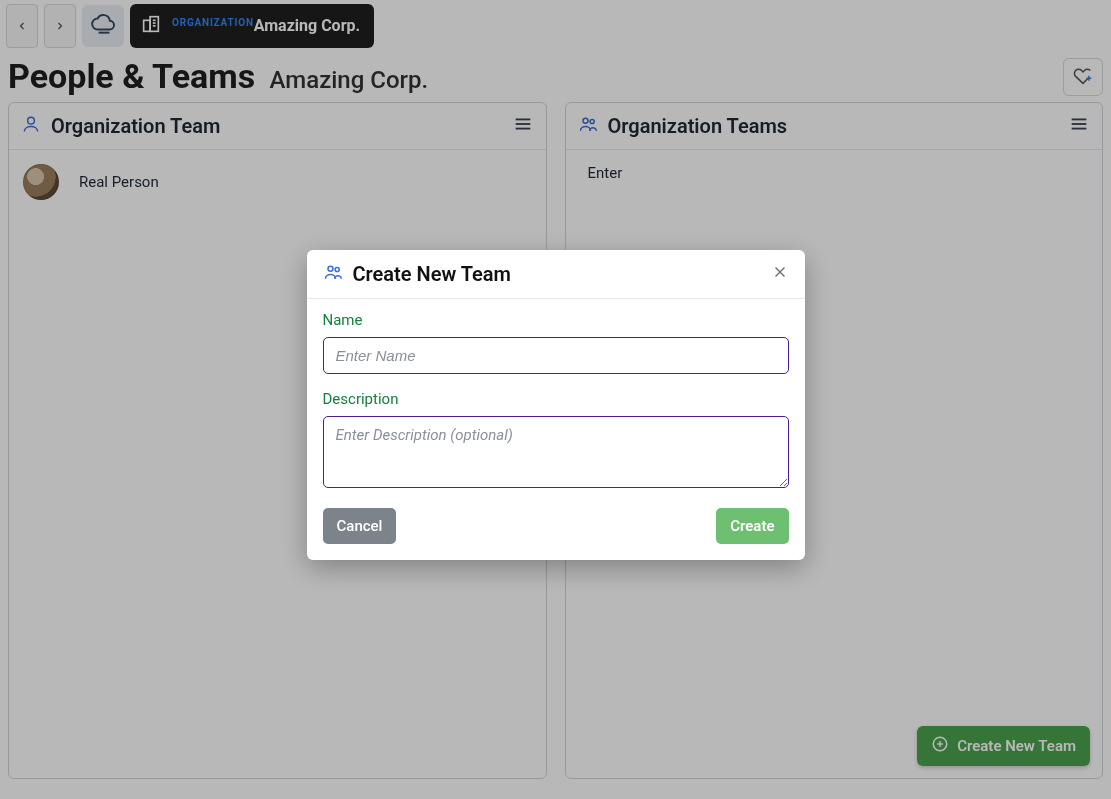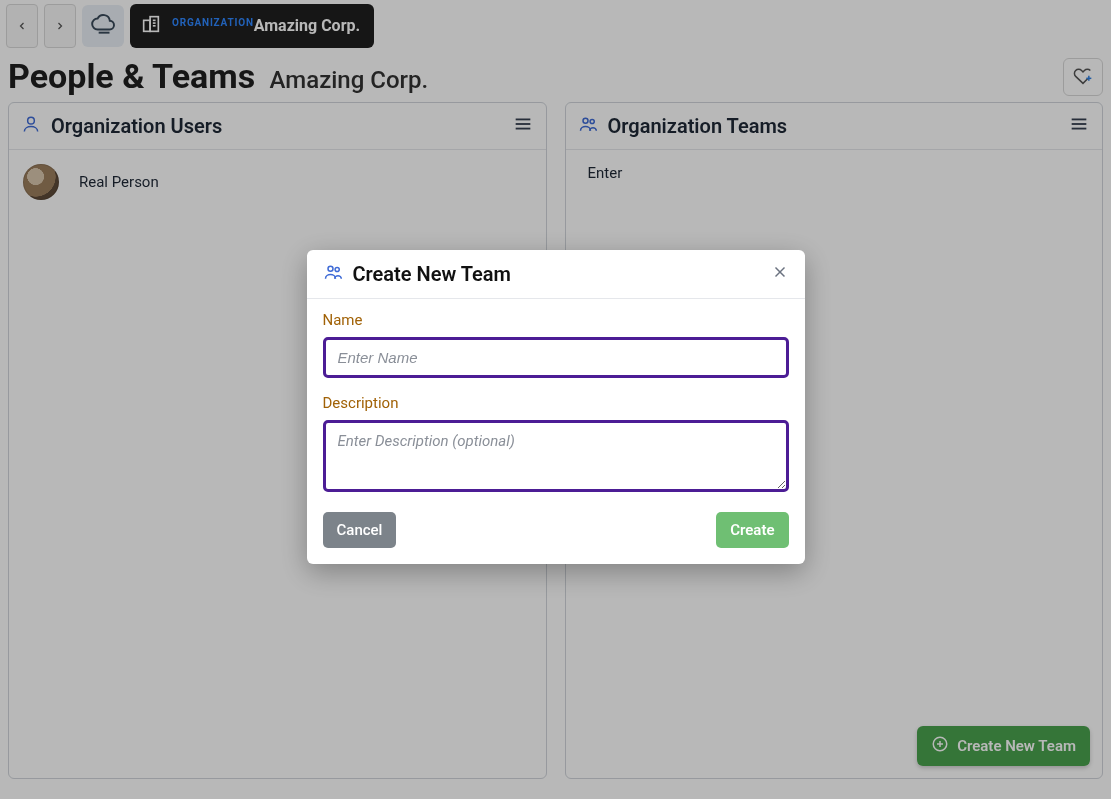--- a/index.html
+++ b/index.html
@@ -220,30 +220,30 @@
   }
   .modal-header .mh-title { font-size: 20px; font-weight: 600; color: #111; }
   .modal-header .mh-icon svg { width: 20px; height: 20px; color: #3f6bd6; }
   .modal-close { color: #6b7280; }
   .modal-close svg { width: 18px; height: 18px; }
   .modal-body {
     padding: 12px 16px 0 16px;
   }
   .form-label {
     font-size: 15px;
-    color: #a16207;
+    color: #15803d;
     margin-bottom: 8px;
     margin-top: 8px;
     display: block;
   }
   .form-label:first-child { margin-top: 0; }
   .text-input {
     width: 100%;
     box-sizing: border-box;
-    border: 3px solid #4c1d95;
+    border: 1px solid #4c1d95;
     border-radius: 5px;
     padding: 9px 12px;
     font-size: 15px;
     font-style: italic;
     color: #333;
     outline: none;
   }
   .text-input::placeholder { color: #8a8f98; font-style: italic; }
   textarea.text-input { height: 72px; resize: both; font-family: inherit; }
   .modal-footer {
@@ -331,21 +331,21 @@
 
   <div class="panel" data-interactable="false">
     <div class="panel-header" data-interactable="false">
       <div class="ph-left">
         <span class="ph-icon" data-interactable="false">
           <svg viewBox="0 0 24 24" fill="none" stroke="currentColor" stroke-width="1.8">
             <circle cx="12" cy="8" r="4"></circle>
               <path d="M4 21c0-4 4-6 8-6s8 2 8 6"></path>
           </svg>
         </span>
-        <span class="ph-title" data-interactable="false">Organization Users</span>
+        <span class="ph-title" data-interactable="false">Organization Team</span>
       </div>
       <span class="hamb" data-interactable="true">
         <svg viewBox="0 0 24 24" fill="none" stroke="currentColor" stroke-width="2">
           <line x1="4" y1="7" x2="20" y2="7"></line>
             <line x1="4" y1="12" x2="20" y2="12"></line>
             <line x1="4" y1="17" x2="20" y2="17"></line>
         </svg>
       </span>
     </div>
     <div class="panel-body" data-interactable="false">

